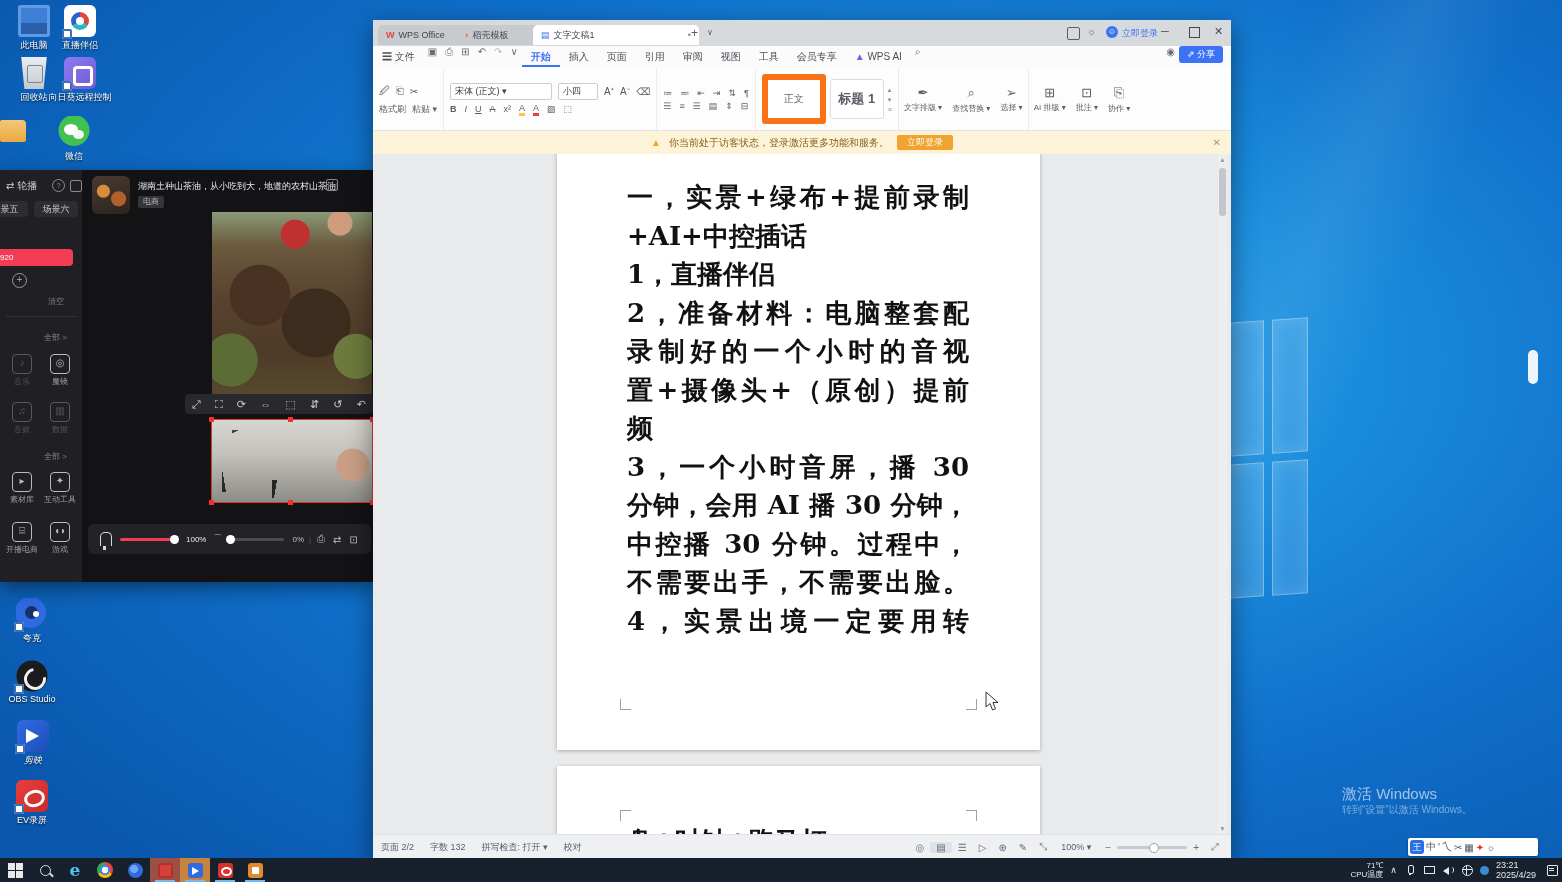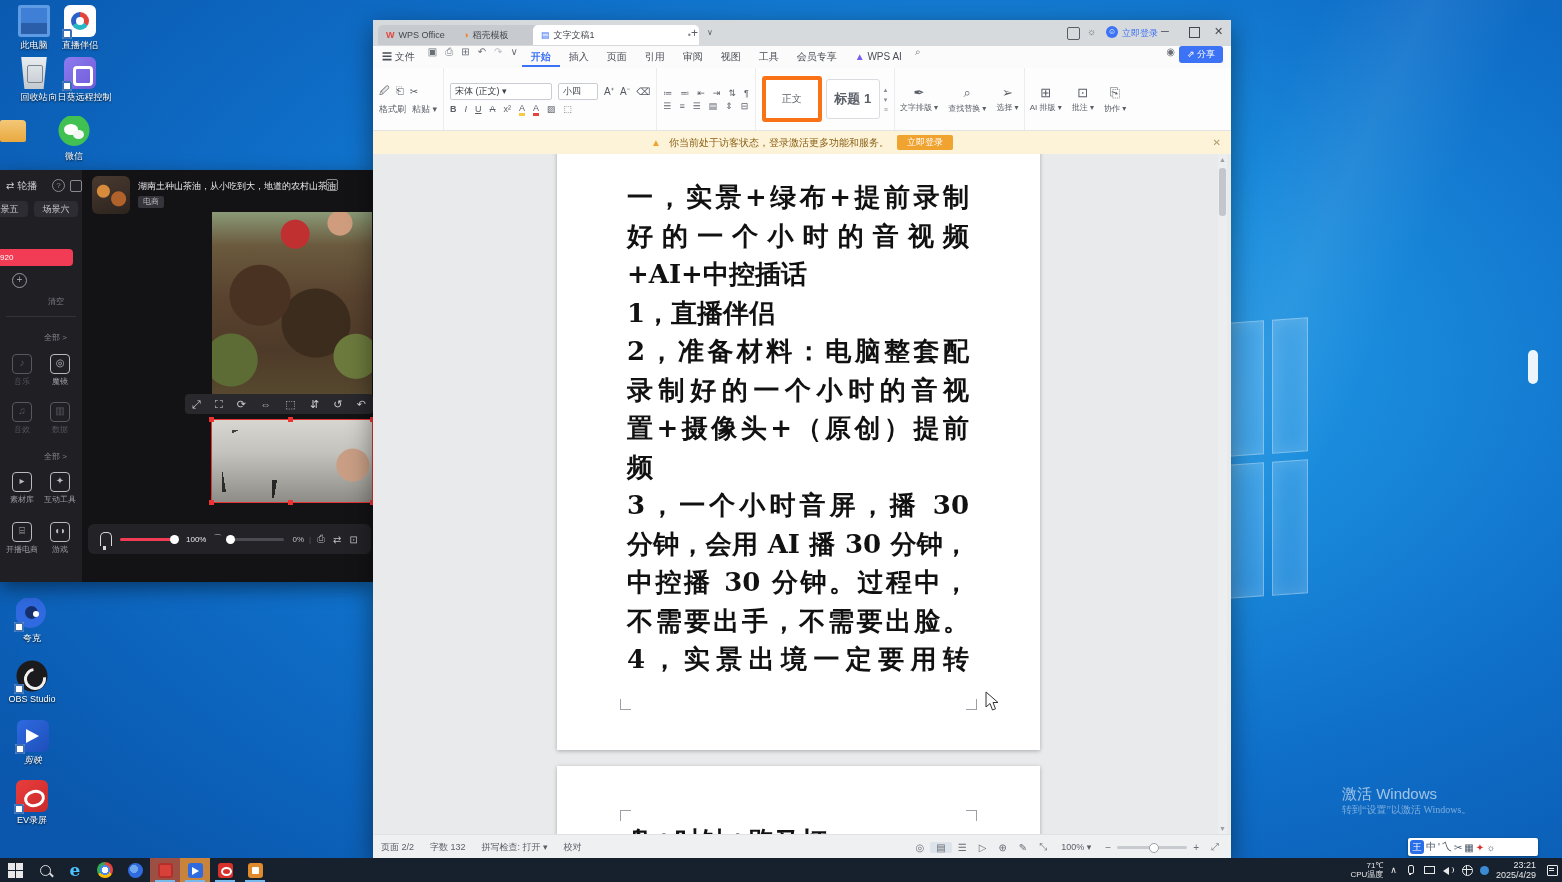--- a/index.html
+++ b/index.html
@@ -7,21 +7,21 @@
          font-family:"Liberation Sans",sans-serif;-webkit-font-smoothing:antialiased;}
   .a{position:absolute;}
 
   
   .desktop{left:0;top:0;width:1562px;height:858px;
     background:radial-gradient(ellipse 1200px 700px at 62% 42%, #2f9fe8 0%, #1b8ede 30%, #0f6fc9 62%, #0a57ad 100%);}
   .beam{background:linear-gradient(115deg, rgba(255,255,255,0) 40%, rgba(255,255,255,.07) 50%, rgba(255,255,255,0) 60%);}
   .winlogo{display:grid;grid-template-columns:1fr 1fr;grid-template-rows:1fr 1fr;gap:8px;transform:skewY(-4deg);}
   .winlogo div{background:rgba(170,220,255,.18);border:1px solid rgba(255,255,255,.35);box-shadow:inset 0 0 18px rgba(255,255,255,.15);}
   .wm1{color:rgba(255,255,255,.6);font-size:15px;}
-  .wm2{color:rgba(255,255,255,.45);font-size:10px;font-family:Liberation Serif, serif;}
+  .wm2{color:rgba(255,255,255,.45);font-size:10px;}
 
   .dicon{width:64px;text-align:center;cursor:default;}
   .dicon .ic{width:32px;height:32px;margin:0 auto;border-radius:6px;position:relative;}
   .dicon .lb{font-size:9px;color:#fff;text-shadow:0 1px 2px rgba(0,0,0,.85);margin-top:2px;white-space:nowrap;overflow:hidden;}
   .shortcut::after{content:"";position:absolute;left:-2px;bottom:-2px;width:10px;height:10px;background:#fff;border-radius:2px;
      box-shadow:inset 0 0 0 2px #3d6fb4;}
 
   
   .liveapp{left:0;top:170px;width:373px;height:412px;background:#131316;box-shadow:0 6px 18px rgba(0,0,0,.45);color:#cfcfd4;}
   .liveside{left:0;top:0;width:82px;height:412px;background:#1f1f24;}
@@ -63,21 +63,21 @@
   .wps-menubar{left:0;top:26px;width:858px;height:22px;background:#fbfbfc;border-bottom:1px solid #e8e9eb;display:flex;align-items:flex-start;font-size:10px;color:#4a4e55;}
   .mitem{padding:0 9px;line-height:21px;}
   .mitem.on{color:#3c72f5;font-weight:bold;box-shadow:inset 0 -2px 0 #3c72f5;}
   .micon{color:#6a6e76;font-size:10px;padding:0 4px;}
   .wps-ribbon{left:0;top:48px;width:858px;height:62px;background:#fdfdfe;border-bottom:1px solid #e1e3e6;display:flex;align-items:stretch;color:#5a5e66;}
   .rgroup{display:flex;flex-direction:column;justify-content:center;padding:3px 6px;border-right:1px solid #ececef;gap:3px;}
   .rrow{display:flex;align-items:center;gap:6px;font-size:9px;}
   .rbox{border:1px solid #c9ccd1;border-radius:2px;background:#fff;font-size:9px;color:#3c4046;padding:0 4px;height:15px;line-height:15px;}
   .rbtn{font-size:10px;color:#55595f;}
   .stylecard{width:52px;height:38px;border:1px solid #dadce0;border-radius:3px;background:#fff;display:flex;align-items:center;justify-content:center;}
-  .stylecard.sel{border:4px solid #f97316;}
+  .stylecard.sel{border:6px solid #f97316;}
   .bigbtn{display:flex;flex-direction:column;align-items:center;justify-content:center;gap:2px;font-size:8px;color:#5a5e66;padding:0 5px;}
   .bigbtn .g{font-size:13px;}
   .wps-notice{left:0;top:111px;width:858px;height:23px;background:#fdf3d9;border-bottom:1px solid #f1e3bd;display:flex;align-items:center;justify-content:center;gap:8px;font-size:10px;color:#8a6116;}
   .nbtn{background:#f0a32f;color:#fff;border-radius:2px;padding:1px 10px;font-size:9px;}
   .docarea{left:0;top:134px;width:858px;height:706px;background:#e9eaec;overflow:hidden;}
   .page{background:#fff;box-shadow:0 1px 4px rgba(0,0,0,.28);}
   .docline{width:342px;font-family:"DejaVu Serif","Liberation Serif",serif;font-weight:600;font-size:26px;line-height:38.5px;color:#111;white-space:nowrap;}
   .docline.just{text-align:justify;text-align-last:justify;white-space:normal;}
   .cmark{width:10px;height:10px;}
   .wps-status{left:0;top:814px;width:858px;height:24px;background:#eef0f2;border-top:1px solid #dfe1e4;display:flex;align-items:center;font-size:9px;color:#5a5e66;}
@@ -86,21 +86,21 @@
   .sicon.on{background:#dde3ea;border-radius:2px;}
   .wscroll{left:845px;top:134px;width:9px;height:680px;background:#eceef0;}
   .wthumb{left:1px;top:14px;width:7px;height:48px;background:#c3c6cb;border-radius:3px;}
 
   
   .taskbar{left:0;top:858px;width:1562px;height:24px;background:#17212e;display:flex;align-items:center;color:#e8e8e8;}
   .tk{width:30px;height:24px;display:flex;align-items:center;justify-content:center;position:relative;flex:none;}
   .runline{position:absolute;left:5px;bottom:0;width:20px;height:2px;background:#76b9ed;}
   .tray{margin-left:auto;display:flex;align-items:center;gap:7px;padding-right:4px;font-size:8px;}
   .trayicon{width:12px;height:12px;position:relative;}
-  .clock{font-size:9px;text-align:right;line-height:10px;}
+  .clock{font-size:9px;text-align:left;line-height:10px;}
 
   .ime{left:1408px;top:838px;width:126px;height:18px;background:#fff;border-radius:2px;box-shadow:0 1px 3px rgba(0,0,0,.4);
        display:flex;align-items:center;gap:2px;padding:0 2px;font-size:10px;color:#4a5a6a;}
   .cursor{pointer-events:none;}
 </style>
 </head>
 <body>
 
 <div class="stage">
 
@@ -422,21 +422,20 @@
       <span>你当前处于访客状态，登录激活更多功能和服务。</span>
       <span class="nbtn">立即登录</span>
       <span style="position:absolute;right:10px;color:#b0a握;color:#b09a6a;font-size:10px;">✕</span>
     </div>
 
     <div class="docarea a">
 
       <div class="page a" style="left:184px;top:-120px;width:483px;height:716px;">
         <div style="position:absolute;left:70px;top:144px;">
           <div class="docline just">一，实景+绿布+提前录制</div>
-          <div class="docline just">好的一个小时的音视频</div>
           <div class="docline">+AI+中控插话</div>
           <div class="docline">1，直播伴侣</div>
           <div class="docline just">2，准备材料：电脑整套配</div>
           <div class="docline just">录制好的一个小时的音视</div>
           <div class="docline just">置+摄像头+（原创）提前</div>
           <div class="docline">频</div>
           <div class="docline just">3，一个小时音屏，播 30</div>
           <div class="docline just">分钟，会用 AI 播 30 分钟，</div>
           <div class="docline just">中控播 30 分钟。过程中，</div>
           <div class="docline just">不需要出手，不需要出脸。</div>

